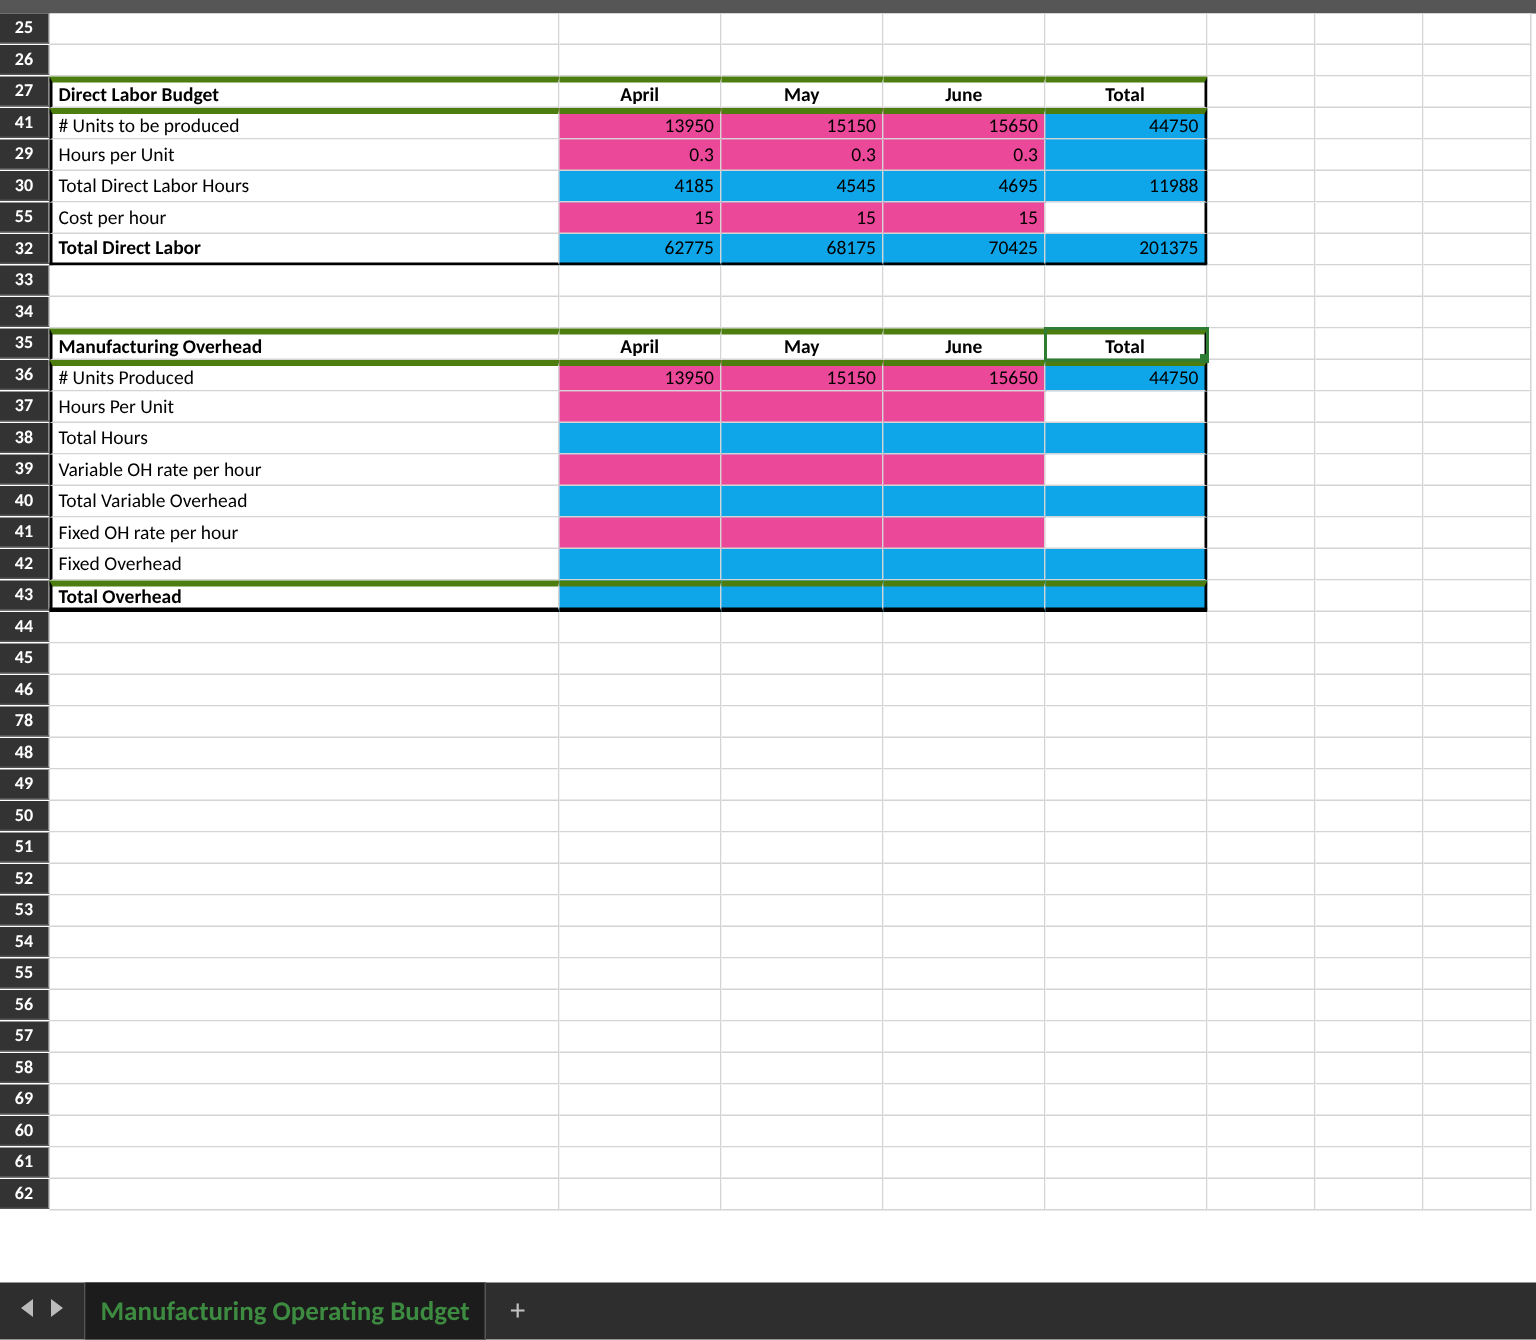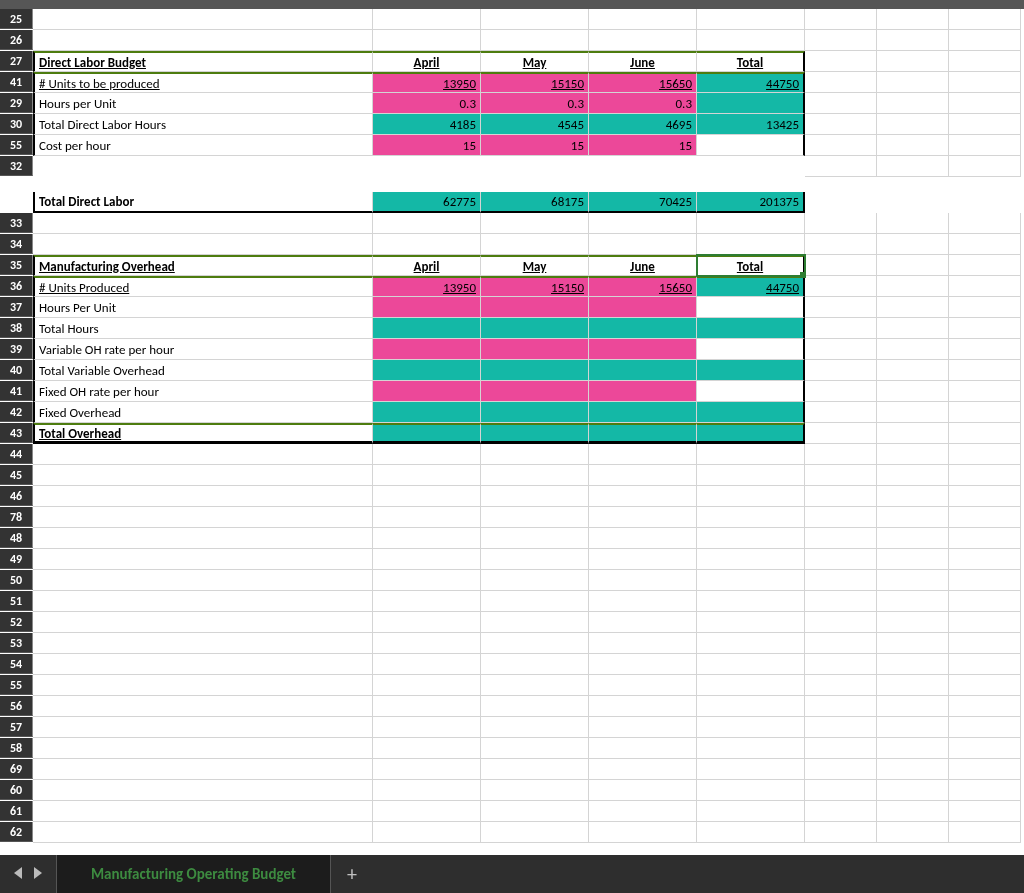--- a/index.html
+++ b/index.html
@@ -6,32 +6,32 @@
   body { font-family: Calibri, Arial, sans-serif; font-size: 13px; background: #fff; overflow: hidden; width: 1024px; height: 893px; }
   .sheet-area { position: relative; width: 1024px; height: 855px; overflow: hidden; }
   .topbar { height: 9px; background: #565656; }
   .grid { display: grid; grid-template-columns: 33px 340px 108px 108px 108px 108px 72px 72px 72px; }
   .rh { background: #333; color: #fff; border-right: 1px solid #888; border-bottom: 1px solid #555; display: flex; align-items: center; justify-content: center; font-size: 12px; font-weight: bold; height: 20px; }
   .cell { border-right: 1px solid #d4d4d4; border-bottom: 1px solid #d4d4d4; height: 21px; padding: 0 4px; display: flex; align-items: center; background: #fff; }
   .ac { justify-content: center; font-weight: bold; }
   .ar { justify-content: flex-end; }
   .bold { font-weight: bold; }
   .blue { background: #ec4899; }
-  .green { background: #14b8a6; }
-  .bt-med { border-top: 2px solid #4d7c0f; text-decoration: underline; }
-  .bb-med { border-bottom: 2px solid #000; margin-top: 36px; }
+  .green { background: #0ea5e9; }
+  .bt-med { border-top: 4px solid #4d7c0f; }
+  .bb-med { border-bottom: 2px solid #000; }
   .bb-thick { border-bottom: 3px solid #000; }
   .bl-med { border-left: 2px solid #000; }
   .br-med { border-right: 2px solid #000; }
   .sel { outline: 2px solid #2e7d32; outline-offset: -1px; position: relative; z-index: 2; }
   .sel::after { content:""; position:absolute; right:-3px; bottom:-3px; width:6px; height:6px; background:#2e7d32; }
   .tabs { position: absolute; bottom: 0; left: 0; right: 0; height: 38px; background: #2e2e2e; display: flex; align-items: stretch; }
   .nav { display: flex; align-items: center; gap: 8px; padding: 0 14px; color: #c0c0c0; border-right: 1px solid #555; }
   .nav svg { width: 10px; height: 12px; }
-  .tab { display: flex; align-items: center; padding: 0 34px; color: #c0c0c0; font-size: 15px; border-right: 1px solid #555; cursor: pointer; }
+  .tab { display: flex; align-items: center; padding: 0 10px; color: #c0c0c0; font-size: 18px; border-right: 1px solid #555; cursor: pointer; }
   .tab.active { background: #1c1c1c; color: #3d8b40; font-weight: bold; }
   .addtab { display:flex; align-items:center; justify-content:center; width:42px; color:#c0c0c0; font-size:20px; cursor:pointer; }
 </style>
 </head>
 <body>
 
 <div class="sheet-area">
 <div class="topbar"></div>
 <div class="grid" id="grid">
       <div class="rh">25</div>
@@ -77,21 +77,21 @@
       <div class="cell ar blue">0.3</div>
       <div class="cell green br-med"></div>
       <div class="cell"></div>
       <div class="cell"></div>
       <div class="cell"></div>
       <div class="rh">30</div>
       <div class="cell bl-med">Total Direct Labor Hours</div>
       <div class="cell ar green">4185</div>
       <div class="cell ar green">4545</div>
       <div class="cell ar green">4695</div>
-      <div class="cell ar green br-med">13425</div>
+      <div class="cell ar green br-med">11988</div>
       <div class="cell"></div>
       <div class="cell"></div>
       <div class="cell"></div>
       <div class="rh">55</div>
       <div class="cell bl-med">Cost per hour</div>
       <div class="cell ar blue">15</div>
       <div class="cell ar blue">15</div>
       <div class="cell ar blue">15</div>
       <div class="cell br-med"></div>
       <div class="cell"></div>

